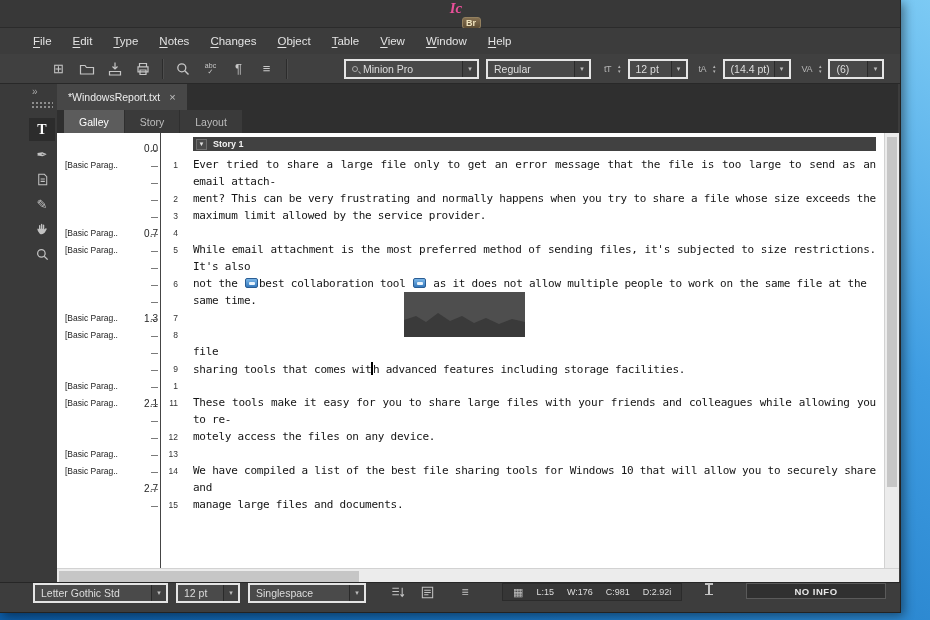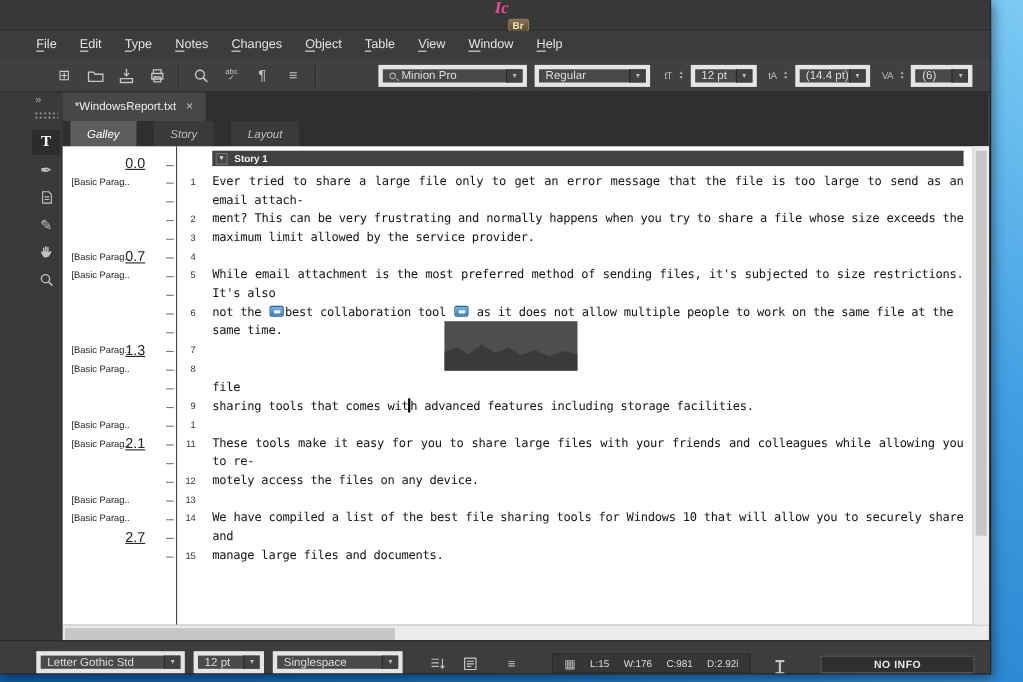--- a/index.html
+++ b/index.html
@@ -33,57 +33,57 @@
   .menubar { position:absolute; left:0; top:28px; right:0; height:26px; background:#3c3c3c;
     display:flex; align-items:center; gap:21px; padding-left:33px; font-size:11.5px; color:#e3e3e3; }
   .menu-item u { text-underline-offset:2px; }
 
   
   .toolbar { position:absolute; left:0; top:54px; right:0; height:30px; background:#404040;
     border-bottom:1px solid #282828; display:flex; align-items:center; gap:7px; padding-left:48px; color:#c8c8c8; }
   .tbi { width:21px; height:20px; display:flex; align-items:center; justify-content:center; font-size:13px; color:#c8c8c8; }
   .tbi svg { display:block; }
   .vsep { width:1px; height:20px; background:#2c2c2c; box-shadow:1px 0 0 #4d4d4d; margin:0 2px; }
-  .combo { height:20px; background:#494949; border:4px solid #e5e5e5; display:inline-flex; align-items:stretch; font-size:10.5px; color:#ddd; }
+  .combo { height:20px; background:#494949; border:2px solid #e5e5e5; display:inline-flex; align-items:stretch; font-size:10.5px; color:#ddd; }
   .combo .cbody { display:flex; align-items:center; gap:5px; padding:0 6px; white-space:nowrap; overflow:hidden; }
   .combo .cchev { width:15px; border-left:1px solid #2a2a2a; background:#414141; display:flex; align-items:center; justify-content:center; font-size:7px; color:#bbb; }
   .stepper { display:flex; flex-direction:column; justify-content:center; font-size:5px; line-height:5px; color:#b5b5b5; }
   .tbl { font-size:9px; color:#b5b5b5; letter-spacing:-0.5px; }
   .spellic { display:flex; flex-direction:column; align-items:center; font-size:7px; line-height:6px; color:#c8c8c8; }
   .fmag { width:6px; height:6px; border:1.2px solid #aaa; border-radius:50%; position:relative; flex:none; }
   .fmag::after { content:""; position:absolute; left:5px; top:5px; width:3px; height:1.2px; background:#aaa; transform:rotate(45deg); }
 
   
   .tabbar { position:absolute; left:57px; top:84px; right:2px; height:26px; background:#2f2f2f; display:flex; align-items:flex-end; }
   .doctab { height:26px; background:#474747; display:inline-flex; align-items:center; gap:9px; padding:0 11px; font-size:10.5px; color:#ededed; }
   .doctab .tclose { color:#c0c0c0; font-size:11px; }
 
   
-  .viewtabs { position:absolute; left:57px; top:110px; right:2px; height:23px; background:#2f2f2f; display:flex; gap:16px; padding-left:7px;font-style:italic; }
+  .viewtabs { position:absolute; left:57px; top:110px; right:2px; height:23px; background:#2f2f2f; display:flex; gap:1px; padding-left:7px; }
   .vtab { padding:0 15px; display:flex; align-items:center; font-size:10.5px; background:#3a3a3a; color:#bdbdbd; }
   .vtab.active { background:#5c5c5c; color:#fff; }
 
   
   .leftpanel { position:absolute; left:0; top:84px; width:57px; bottom:30px; background:#3a3a3a; }
   .pexpand { text-align:left; padding:2px 0 0 32px; color:#a8a8a8; font-size:10px; }
   .gripdots { width:22px; height:9px; margin:4px 0 8px 31px;
     background-image:radial-gradient(#8d8d8d 34%,transparent 36%); background-size:4px 4px; }
   .tool { width:26px; height:23px; margin:0 0 2px 29px; display:flex; align-items:center; justify-content:center; color:#c2c2c2; }
   .tool.active { background:#2c2c2c; color:#fff; }
   .tool-T { font-family:"Liberation Serif",serif; font-weight:bold; font-size:14px; }
 
   
   .editor { position:absolute; left:57px; top:133px; width:842px; height:435px; background:#ffffff; }
   .vrule { position:absolute; left:103px; top:0; bottom:0; width:1px; background:#454545; }
   .gwrap { position:absolute; left:0; top:0; right:15px; bottom:0; padding-top:4px; overflow:hidden; }
   .grow { display:grid; grid-template-columns:61px 42px 24px 1fr; height:17px; align-items:center; }
   .storyrowline { height:17px; margin-bottom:2px; }
   .gstyle { font-size:8.5px; color:#222; padding-left:8px; white-space:nowrap; overflow:hidden; }
   .gdepth { position:relative; height:100%; }
-  .gdepthnum { position:absolute; right:28px; top:50%; transform:translateY(-50%); font-size:13px; color:#222;text-decoration:underline; }
+  .gdepthnum { position:absolute; right:2px; top:50%; transform:translateY(-50%); font-size:10px; color:#222; }
   .gtick { position:absolute; right:2px; top:58%; width:7px; height:1px; background:#7a7a7a; }
   .gnum { font-size:8.5px; color:#333; text-align:right; padding-right:6px; }
   .gtext { font-family:"DejaVu Sans Mono",monospace; font-size:11px; letter-spacing:-0.25px; color:#141414;
     padding:0 8px 0 9px; white-space:pre; overflow:hidden; }
   .gtext.just { white-space:normal; text-align:justify; text-align-last:justify; }
   .storybar { height:14px; margin:0 8px 8px 9px; background:#414141; display:flex; align-items:center; gap:6px; padding:0 3px; }
   .sarrowbox { width:11px; height:11px; background:#4a4a4a; border:1px solid #6e6e6e; display:flex; align-items:center; justify-content:center; font-size:6px; color:#e0e0e0; }
   .stitle { font-size:9px; font-weight:bold; color:#f2f2f2; }
   .note-badge { display:inline-block; width:13px; height:10px; background:linear-gradient(#7ab6e8,#3579bd);
     border:1px solid #2a5d94; border-radius:2px; vertical-align:-1px; margin:0 1px; position:relative; }
@@ -94,21 +94,21 @@
   .vscroll { position:absolute; right:0; top:0; width:15px; height:435px; background:#ececec; border-left:1px solid #d2d2d2; }
   .vthumb { position:absolute; left:2px; right:2px; top:4px; height:350px; background:#c6c6c6; }
   .hscroll { position:absolute; left:57px; top:568px; width:842px; height:15px; background:#ececec; border-top:1px solid #d2d2d2; }
   .hthumb { position:absolute; left:2px; top:2px; height:11px; width:300px; background:#c6c6c6; }
 
   .imgblock { position:absolute; left:404px; top:292px; width:121px; height:45px; background:#4e4e4e; }
   .imgblock svg { display:block; }
 
   
   .statusbar { position:absolute; left:0; right:0; bottom:0; height:30px; background:#3d3d3d; border-top:1px solid #262626;
-    display:flex; align-items:flex-end; gap:8px; padding:0 8px 0 33px; color:#cfcfcf; }
+    display:flex; align-items:flex-start; gap:8px; padding:0 8px 0 33px; color:#cfcfcf; }
   .statusbar .combo { background:#4a4a4a; }
   .sic { width:22px; height:18px; display:flex; align-items:center; justify-content:center; color:#c4c4c4; font-size:12px; }
   .stats { display:flex; align-items:center; gap:13px; background:#363636; border:1px solid #2b2b2b; height:18px;
     padding:0 10px; font-size:9px; color:#dedede; margin-left:18px; }
   .ibeam { position:relative; width:2px; height:12px; background:#c4c4c4; margin:0 10px 0 18px; }
   .ibeam::before,.ibeam::after { content:""; position:absolute; left:-3px; width:8px; height:1.5px; background:#c4c4c4; }
   .ibeam::before { top:0; } .ibeam::after { bottom:0; }
   .noinfo { margin-left:auto; margin-right:6px; width:140px; height:16px; background:#303030; border:1px solid #5a5a5a;
     display:flex; align-items:center; justify-content:center; font-size:9.5px; font-weight:bold; letter-spacing:.5px; color:#e8e8e8; }
 </style>

